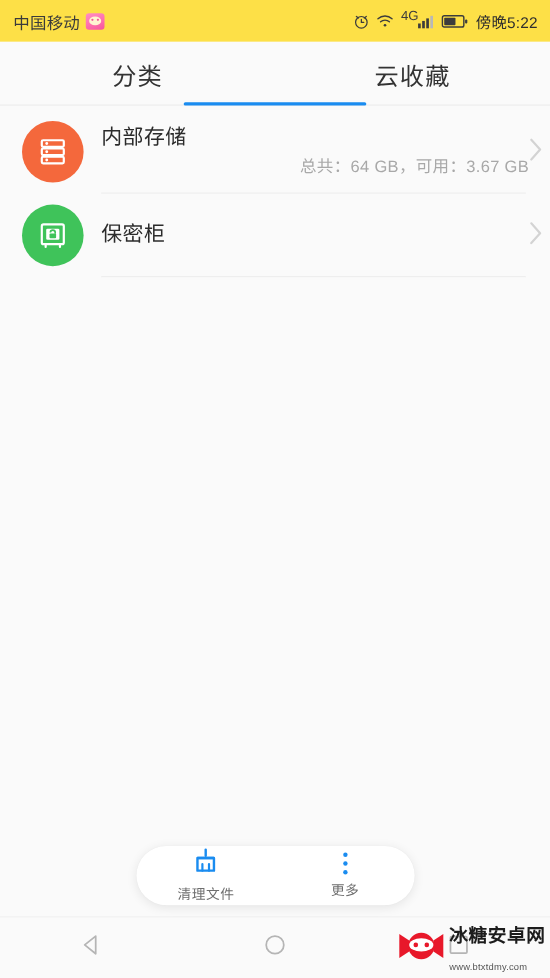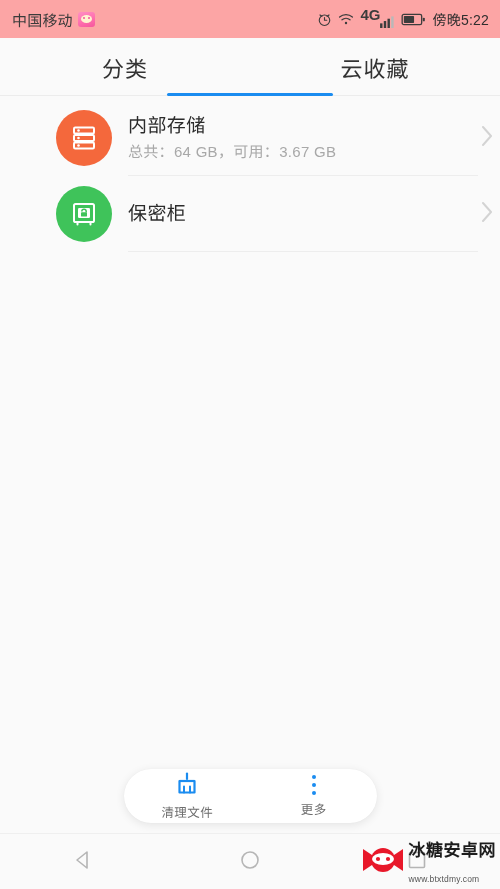--- a/index.html
+++ b/index.html
@@ -13,21 +13,21 @@
     background: #fafafa;
     font-family: "Liberation Sans", "DejaVu Sans", sans-serif;
     overflow: hidden;
     position: relative;
     -webkit-font-smoothing: antialiased;
   }
 
   
   .status-bar {
     height: 38px;
-    background: #fca5a5;
+    background: #fde047;
     display: flex;
     align-items: center;
     justify-content: space-between;
     padding: 0 11px 0 12px;
     box-sizing: border-box;
   }
   .status-left {
     display: flex;
     align-items: center;
     gap: 5px;
@@ -69,26 +69,26 @@
     gap: 6px;
   }
   .status-right svg { display: block; }
   .clock-text {
     font-size: 14px;
     color: #2e2e2e;
     margin-left: 1px;
     letter-spacing: 0.2px;
   }
   .net-type {
-    font-size: 15px;
+    font-size: 12px;
     color: #3c3c3c;
     position: relative;
     top: -5px;
     right: -1px;
-    font-weight: bold;
+    font-weight: normal;
   }
   .signal-wrap {
     display: flex;
     align-items: flex-end;
   }
 
   
   .tab-bar {
     height: 58px;
     background: #fafafa;
@@ -131,21 +131,20 @@
     padding-top: 4px;
   }
   .list-row {
     display: flex;
     align-items: center;
     height: 76px;
     padding-left: 20px;
     position: relative;
     cursor: pointer;
     box-sizing: border-box;
-    margin-left: 36px;
   }
   .row-icon {
     width: 56px;
     height: 56px;
     border-radius: 50%;
     flex: 0 0 56px;
     display: flex;
     align-items: center;
     justify-content: center;
   }
@@ -164,20 +163,21 @@
     color: #2b2b2b;
     line-height: 1.3;
     letter-spacing: 0.4px;
   }
   .row-sub {
     font-size: 15px;
     color: #a8a8a8;
     margin-top: 5px;
     line-height: 1.25;
     letter-spacing: 0.3px;
+    text-align: right;
   }
   .chevron {
     flex: 0 0 auto;
     margin-right: 6px;
     opacity: 0.85;
   }
   .row-sep {
     position: absolute;
     left: 92px;
     right: 22px;

